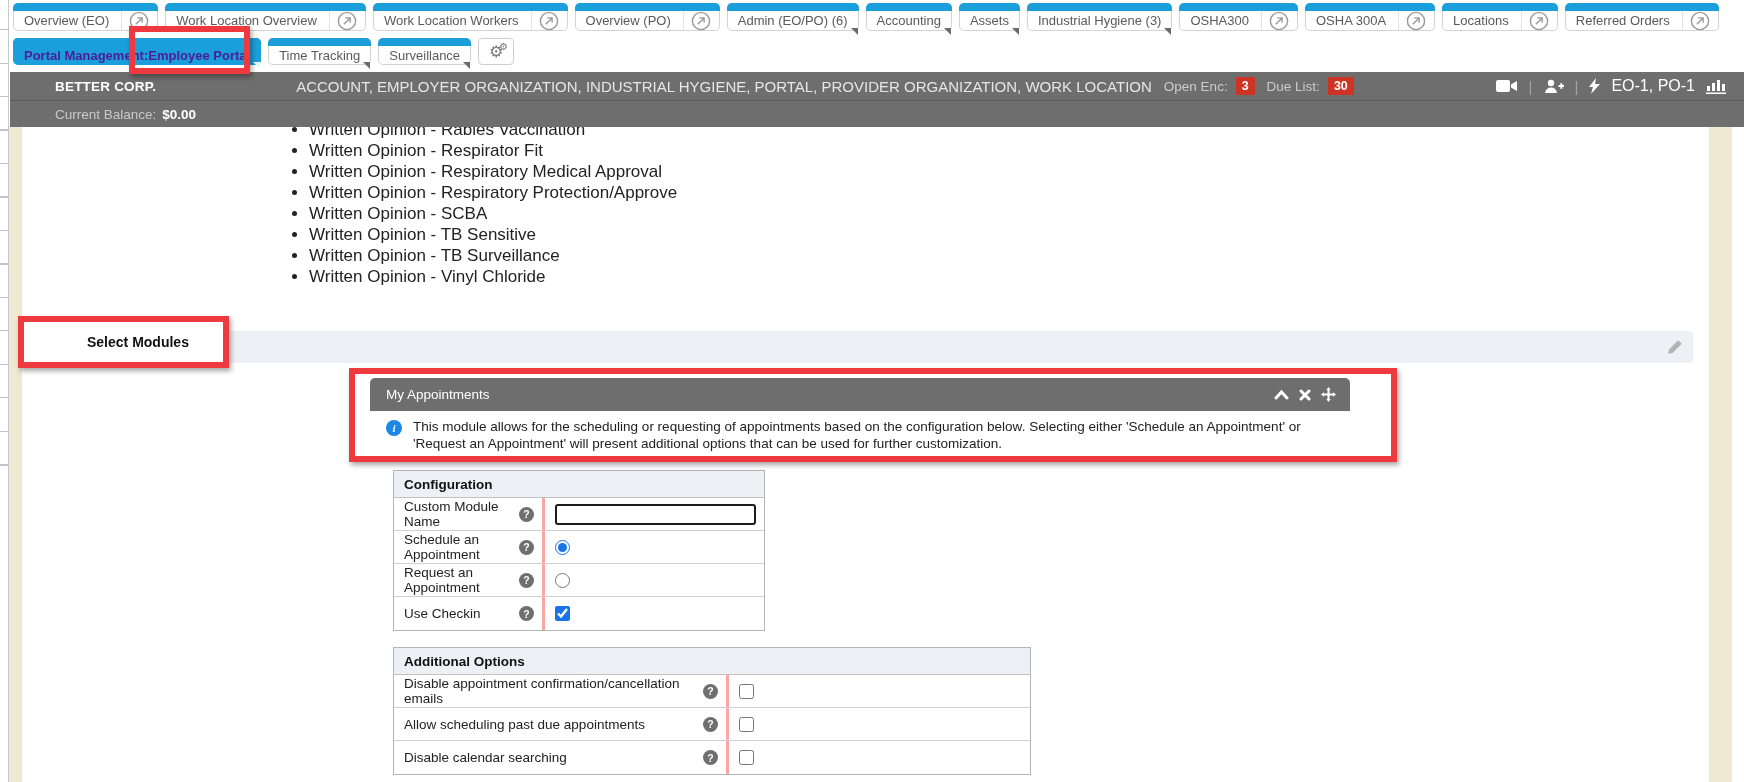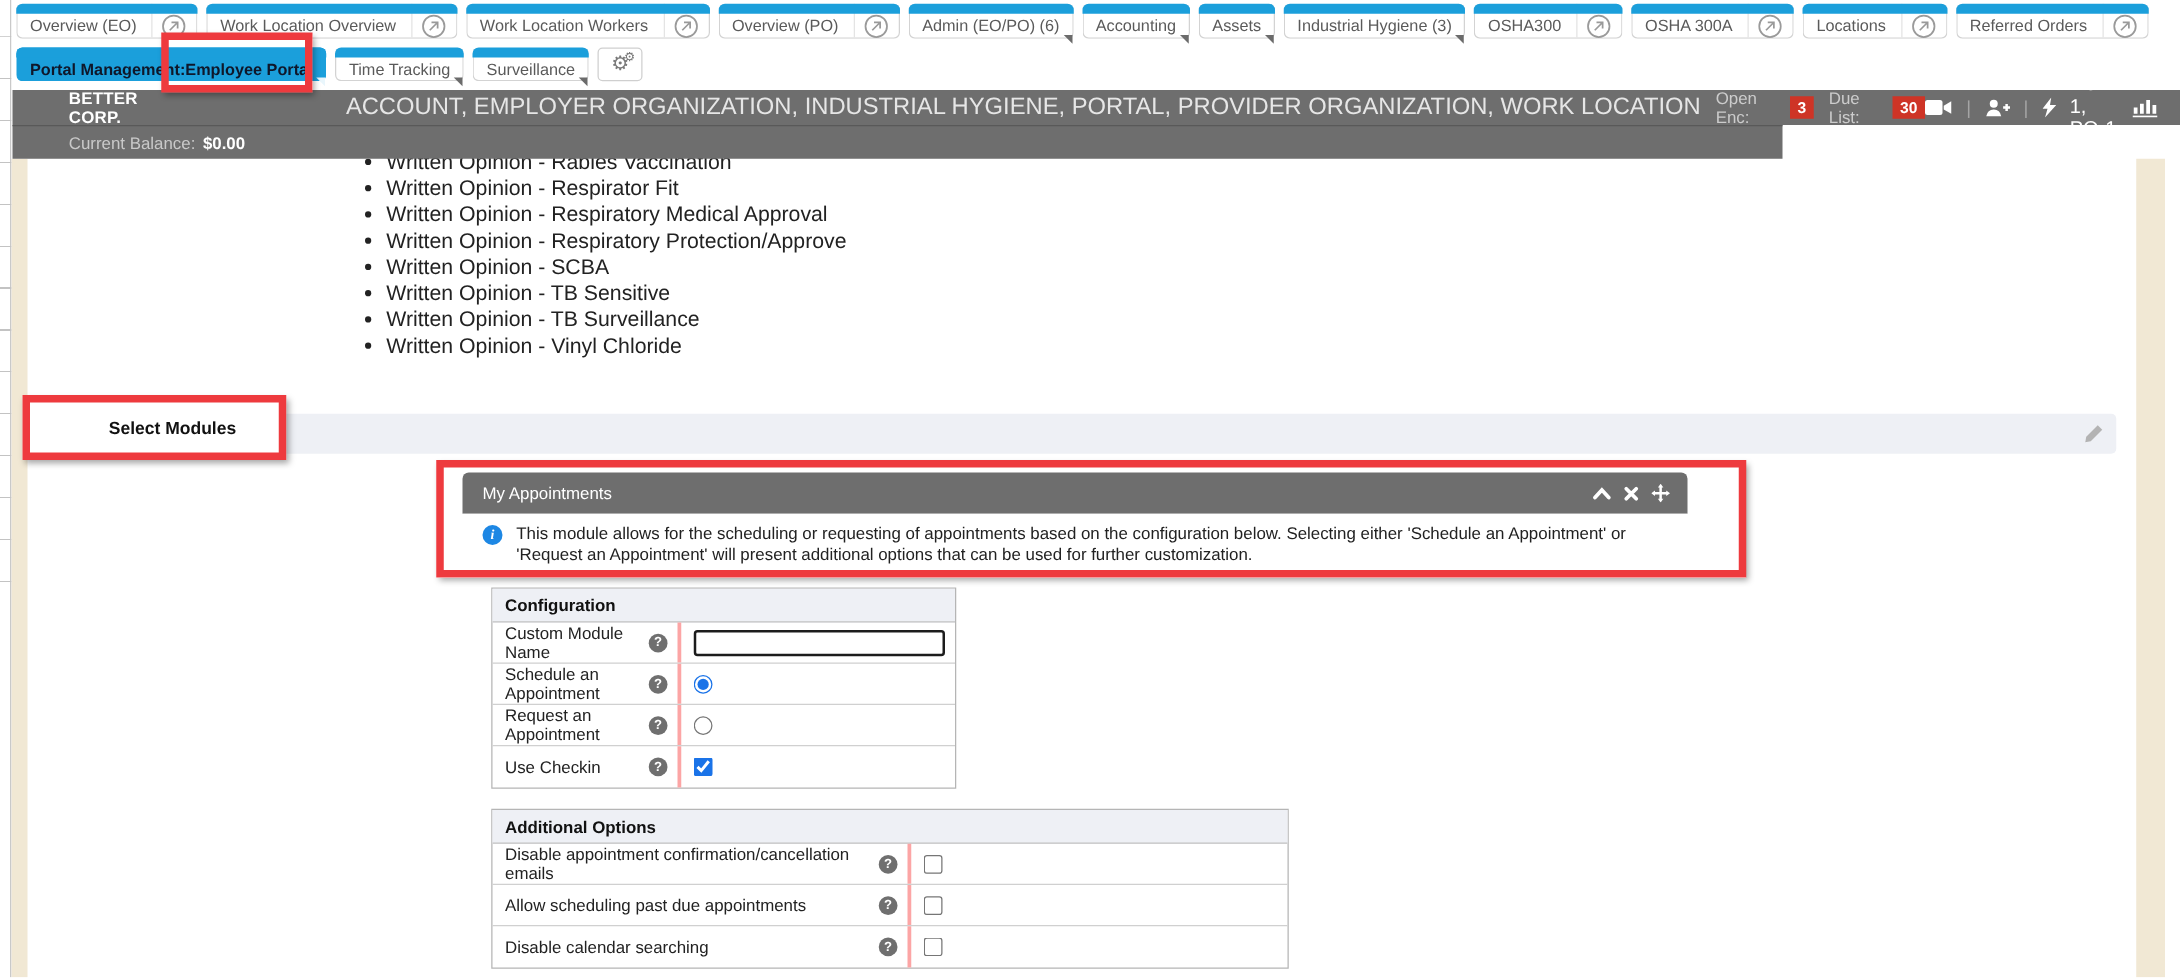--- a/index.html
+++ b/index.html
@@ -19,42 +19,42 @@
   .tabbar { position:absolute; left:13px; display:flex; gap:7px; z-index:4; }
   #tabbar1 { top:3px; height:28px; }
   #tabbar2 { top:38px; height:27px; }
   .tab { position:relative; display:flex; align-items:stretch; background:#fff;
      border:1px solid #d3d3d3; border-top:none; border-radius:5px; cursor:pointer; }
   .tab::before { content:""; position:absolute; top:0; left:-1px; right:-1px; height:8px;
      background:#1b9fdb; border-radius:5px 5px 0 0; }
   .tab .tab-label { display:flex; align-items:center; padding:8px 10px 0 10px;
      font-size:13px; color:#5a5a5a; white-space:nowrap; }
   .tab.active { background:#1b9fdb; border-color:#1b9fdb; }
-  .tab.active .tab-label { color:#0f172a; font-weight:bold; }
+  .tab.active .tab-label { color:#4c1d95; font-weight:bold; }
   .tab-ext { display:flex; align-items:center; padding:8px 8px 0 7px; border-left:1px solid #e4e4e4; margin-left:2px; }
   .tab-caret { position:absolute; right:0px; bottom:-5px; width:0; height:0;
      border-left:7px solid transparent; border-top:7px solid #6b6b6b; }
   .tab.active .tab-caret { border-top-color:#e9f6fc; }
   .gear-btn { display:flex; align-items:center; justify-content:center; width:36px;
      background:#fff; border:1px solid #cfcfcf; border-radius:4px; color:#7a7a7a; cursor:pointer; position:relative; }
   .gear-btn .g1 { font-size:16px; line-height:1; }
   .gear-btn .g2 { font-size:10px; line-height:1; position:absolute; right:5px; top:3px; }
 
   
   .ctx-bar { position:absolute; left:10px; top:72px; width:1734px; height:28px; background:#6e6e6e;
      display:flex; align-items:center; padding:0 18px 0 45px; z-index:3; }
   .ctx-bar .company { color:#fff; font-weight:bold; font-size:13.5px; letter-spacing:.2px; }
-  .ctx-bar .crumb { color:#e6e6e6; font-size:19px; margin-left:140px; white-space:nowrap; }
+  .ctx-bar .crumb { color:#e6e6e6; font-size:15px; margin-left:140px; white-space:nowrap; }
   .ctx-label { color:#cccccc; font-size:13.5px; margin-left:12px; }
   .badge { display:inline-block; background:#ce3426; color:#fff; font-size:12.5px; font-weight:bold;
      padding:2px 6px; margin-left:8px; }
   .ctx-right { margin-left:auto; display:flex; align-items:center; gap:11px; color:#fff; }
   .ctx-right .sep { color:#a5a5a5; font-size:15px; }
   .ctx-right .env { font-size:16px; color:#fff; }
-  .bal-bar { position:absolute; left:10px; top:100px; width:1416px; height:27px; background:#6e6e6e;
+  .bal-bar { position:absolute; left:10px; top:100px; width:1734px; height:27px; background:#6e6e6e;
      border-top:1px solid #595959; display:flex; align-items:center; padding-left:45px; z-index:3; }
   .bal-bar .lbl { color:#c9c9c9; font-size:13.5px; }
   .bal-bar .val { color:#fff; font-weight:bold; font-size:13.5px; margin-left:6px; }
 
   
   .opinions { position:absolute; left:293px; top:119px; list-style:disc; padding-left:16px; z-index:1; }
   .opinions li { font-size:17px; color:#222; height:21px; line-height:21px; white-space:nowrap; }
 
   .sm-bar { position:absolute; left:35px; top:331px; width:1658px; height:32px; background:#eef0f5; border-radius:4px; z-index:1; }
   .sm-pencil { position:absolute; right:10px; top:8px; }

